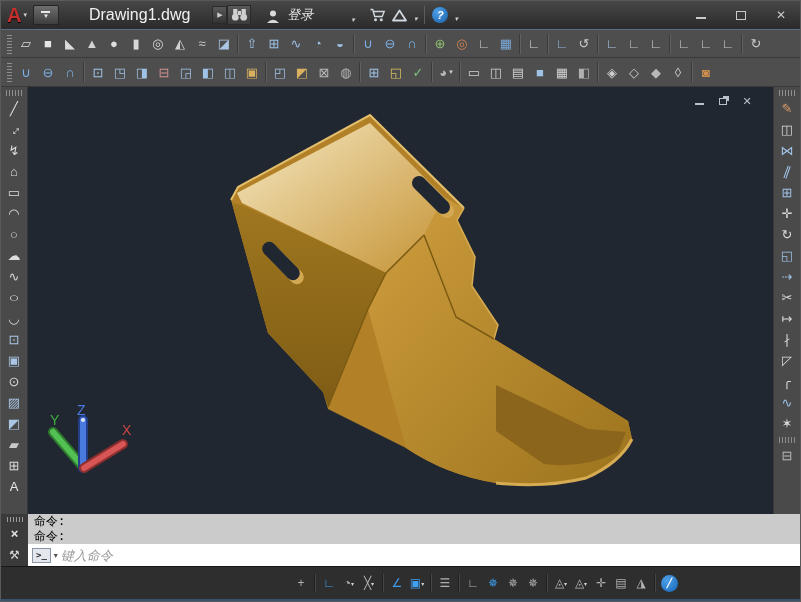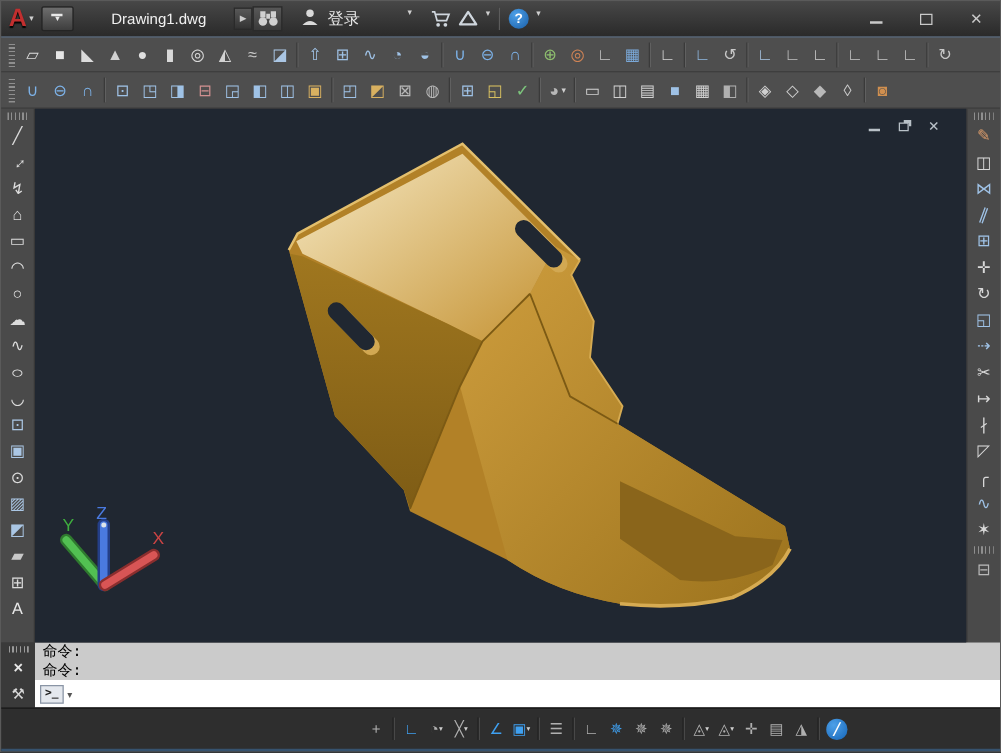--- a/index.html
+++ b/index.html
@@ -12,32 +12,32 @@
   .titlebar { height:28px; flex:0 0 28px; background:linear-gradient(#474747,#2a2a2a);
     display:flex; align-items:center; position:relative; color:#e8e8e8; }
   .logo-a { font-size:20px; font-weight:bold; color:#c22f2f;
     text-shadow:0 1px 1px #000; margin-left:6px; line-height:20px; }
   .caret { font-size:7px; color:#cfcfcf; margin-left:2px; }
   .qat-btn { width:26px; height:20px; margin-left:6px; border:1px solid #242424; border-radius:2px;
     background:linear-gradient(#6e6e6e,#3e3e3e); display:flex; flex-direction:column;
     align-items:center; justify-content:center; cursor:default; }
   .qat-bar { width:9px; border-top:2px solid #e8e8e8; margin-bottom:1px; }
   .qat-arrow { font-size:6px; color:#e8e8e8; line-height:5px; }
-  .doc-title { margin-left:30px; font-size:12px; color:#f0f0f0; }
+  .doc-title { margin-left:30px; font-size:16px; color:#f0f0f0; }
   .search-wrap { display:flex; align-items:center; margin-left:22px; }
   .srch-arrow { width:15px; height:18px; background:linear-gradient(#585858,#333);
     border:1px solid #2a2a2a; color:#ccc; font-size:7px; display:flex; align-items:center;
     justify-content:center; }
   .search-input { width:170px; height:18px; background:#5d5d5d; border:1px solid #3c3c3c;
     border-right:none; color:#ddd; font-size:12px; font-style:italic; padding:0 5px;
     outline:none; font-family:"Liberation Sans",sans-serif; }
   .search-input::placeholder { color:#9f9f9f; }
   .binoc-btn { width:24px; height:20px; display:flex; align-items:center; justify-content:center;
     background:linear-gradient(#585858,#3a3a3a); border:1px solid #2a2a2a; }
-  .tb-group { display:flex; align-items:flex-start; margin-left:14px; gap:4px; }
+  .tb-group { display:flex; align-items:flex-end; margin-left:14px; gap:4px;font-style:italic; }
   .login-label { font-size:13px; color:#e8e8e8; margin-left:2px; }
   .login-caret { margin-left:34px; }
   .vsep { width:1px; height:18px; background:#202020; border-right:1px solid #5c5c5c; margin:0 7px; }
   .help-circle { width:16px; height:16px; border-radius:50%;
     background:radial-gradient(circle at 35% 30%, #4da0e8, #1a5fa8); color:#fff;
     font-size:11px; font-weight:bold; display:flex; align-items:center; justify-content:center; }
   .win-btns { position:absolute; right:12px; top:0; height:28px; display:flex;
     align-items:center; gap:26px; }
   .wb { color:#c9c9c9; font-size:12px; display:flex; align-items:center; justify-content:center;
     width:14px; height:14px; }
@@ -576,20 +576,21 @@
       <span class="cmd-wrench">⚒</span>
     </div>
     <div class="cmd-main">
       <div class="cmd-hist">
         <div>命令:</div>
         <div>命令:</div>
       </div>
       <div class="cmd-in">
         <span class="prompt-btn">&gt;_</span>
         <span class="prompt-caret">▾</span>
+        <input class="cmd-input" placeholder="键入命令" style="">
       </div>
     </div>
   </div>
 
   <div class="statusbar">
       <span class="tbi">
         <span class="g" style="color: rgb(176, 176, 176);">+</span>
       </span>
       <span class="sep"></span>
       <span class="tbi">

